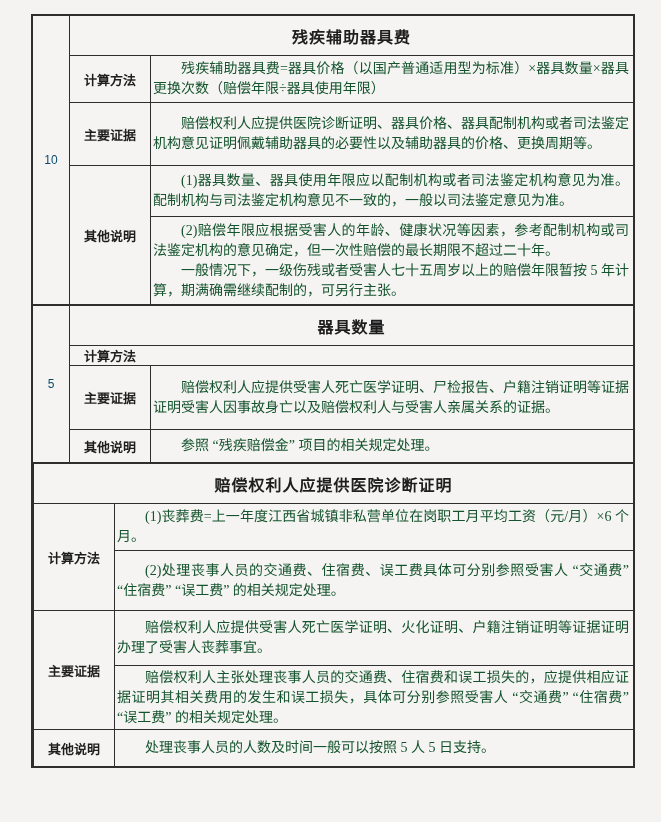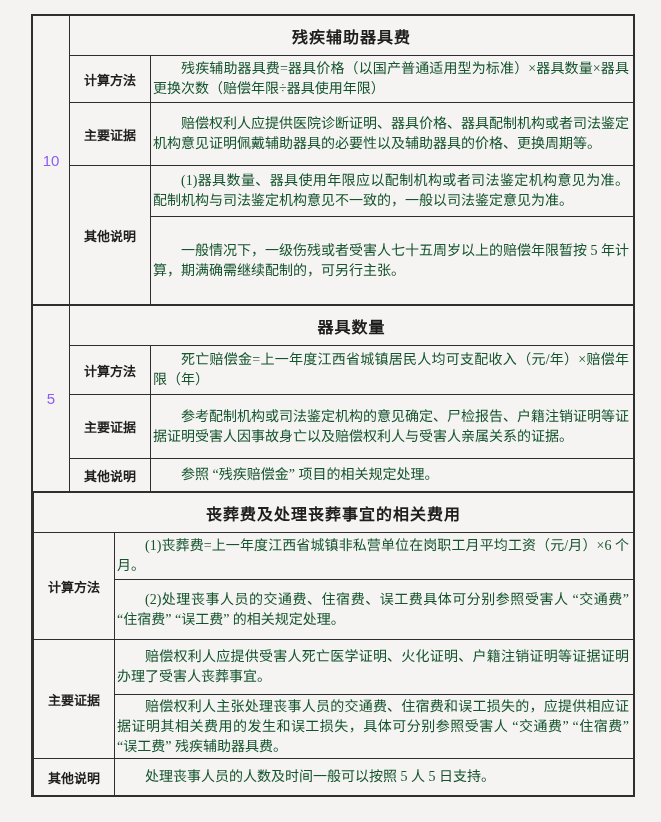--- a/index.html
+++ b/index.html
@@ -18,22 +18,22 @@
     border:2px solid #2e2e2e;
     background:#f5f4f2;
   }
   .sec { display:flex; align-items:stretch; }
   .sec + .sec { border-top:2.5px solid #2e2e2e; }
   .num {
     width:36px;
     flex:0 0 36px;
     display:flex; align-items:center; justify-content:center;
     font-family:"Liberation Sans", sans-serif;
-    font-size:15px;
-    color:#8b5cf6;
+    font-size:12px;
+    color:#0c4a6e;
   }
   .sec-body {
     flex:1;
     border-left:1.5px solid #2e2e2e;
     display:flex; flex-direction:column;
   }
   .hdr {
     min-height:39px;
     display:flex; align-items:center; justify-content:center;
     font-family:"Liberation Sans", sans-serif;
@@ -104,68 +104,62 @@
       <div class="row">
         <div class="lab">其他说明</div>
         <div class="stack">
           <div class="cell" style="min-height:50px">
             <div class="ps">
                 <p>(1)器具数量、器具使用年限应以配制机构或者司法鉴定机构意见为准。配制机构与司法鉴定机构意见不一致的，一般以司法鉴定意见为准。</p>
               </div>
           </div>
           <div class="cell" style="min-height:88px">
             <div class="ps">
+              <p>(2)赔偿年限应根据受害人的年龄、健康状况等因素，参考配制机构或司法鉴定机构的意见确定，但一次性赔偿的最长期限不超过二十年。</p>
               <p>一般情况下，一级伤残或者受害人七十五周岁以上的赔偿年限暂按 5 年计算，期满确需继续配制的，可另行主张。</p>
             </div>
           </div>
         </div>
       </div>
     </div>
   </div>
 
   <div class="sec">
     <div class="num">5</div>
     <div class="sec-body">
       <div class="hdr">器具数量</div>
       <div class="row">
         <div class="lab">计算方法</div>
-        <div class="stack">
-          <div class="cell" style="min-height:48px">
-            <div class="ps">
-                <p>死亡赔偿金=上一年度江西省城镇居民人均可支配收入（元/年）×赔偿年限（年）</p>
-              </div>
-          </div>
-        </div>
       </div>
       <div class="row">
         <div class="lab">主要证据</div>
         <div class="stack">
           <div class="cell" style="min-height:63px">
             <div class="ps">
-                <p>参考配制机构或司法鉴定机构的意见确定、尸检报告、户籍注销证明等证据证明受害人因事故身亡以及赔偿权利人与受害人亲属关系的证据。</p>
+                <p>赔偿权利人应提供受害人死亡医学证明、尸检报告、户籍注销证明等证据证明受害人因事故身亡以及赔偿权利人与受害人亲属关系的证据。</p>
               </div>
           </div>
         </div>
       </div>
       <div class="row">
         <div class="lab">其他说明</div>
         <div class="stack">
           <div class="cell" style="min-height:32px">
             <div class="ps">
                 <p>参照 “残疾赔偿金” 项目的相关规定处理。</p>
               </div>
           </div>
         </div>
       </div>
     </div>
   </div>
 
   <div class="sec">
     <div class="sec-body">
-      <div class="hdr">丧葬费及处理丧葬事宜的相关费用</div>
+      <div class="hdr">赔偿权利人应提供医院诊断证明</div>
       <div class="row">
         <div class="lab">计算方法</div>
         <div class="stack">
           <div class="cell" style="min-height:42px">
             <div class="ps">
                 <p>(1)丧葬费=上一年度江西省城镇非私营单位在岗职工月平均工资（元/月）×6 个月。</p>
               </div>
           </div>
           <div class="cell" style="min-height:60px">
             <div class="ps">
@@ -177,21 +171,21 @@
       <div class="row">
         <div class="lab">主要证据</div>
         <div class="stack">
           <div class="cell" style="min-height:51px">
             <div class="ps">
                 <p>赔偿权利人应提供受害人死亡医学证明、火化证明、户籍注销证明等证据证明办理了受害人丧葬事宜。</p>
               </div>
           </div>
           <div class="cell" style="min-height:64px">
             <div class="ps">
-                <p>赔偿权利人主张处理丧事人员的交通费、住宿费和误工损失的，应提供相应证据证明其相关费用的发生和误工损失，具体可分别参照受害人 “交通费” “住宿费” “误工费” 残疾辅助器具费。</p>
+                <p>赔偿权利人主张处理丧事人员的交通费、住宿费和误工损失的，应提供相应证据证明其相关费用的发生和误工损失，具体可分别参照受害人 “交通费” “住宿费” “误工费” 的相关规定处理。</p>
               </div>
           </div>
         </div>
       </div>
       <div class="row">
         <div class="lab">其他说明</div>
         <div class="stack">
           <div class="cell" style="min-height:36px">
             <div class="ps">
                 <p>处理丧事人员的人数及时间一般可以按照 5 人 5 日支持。</p>

